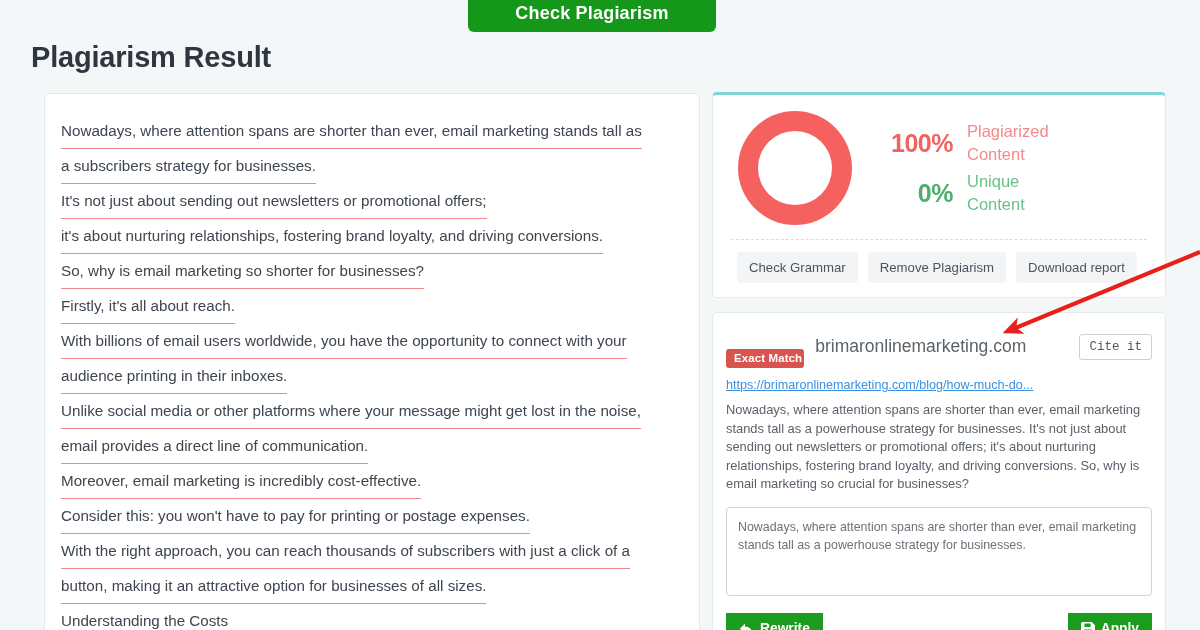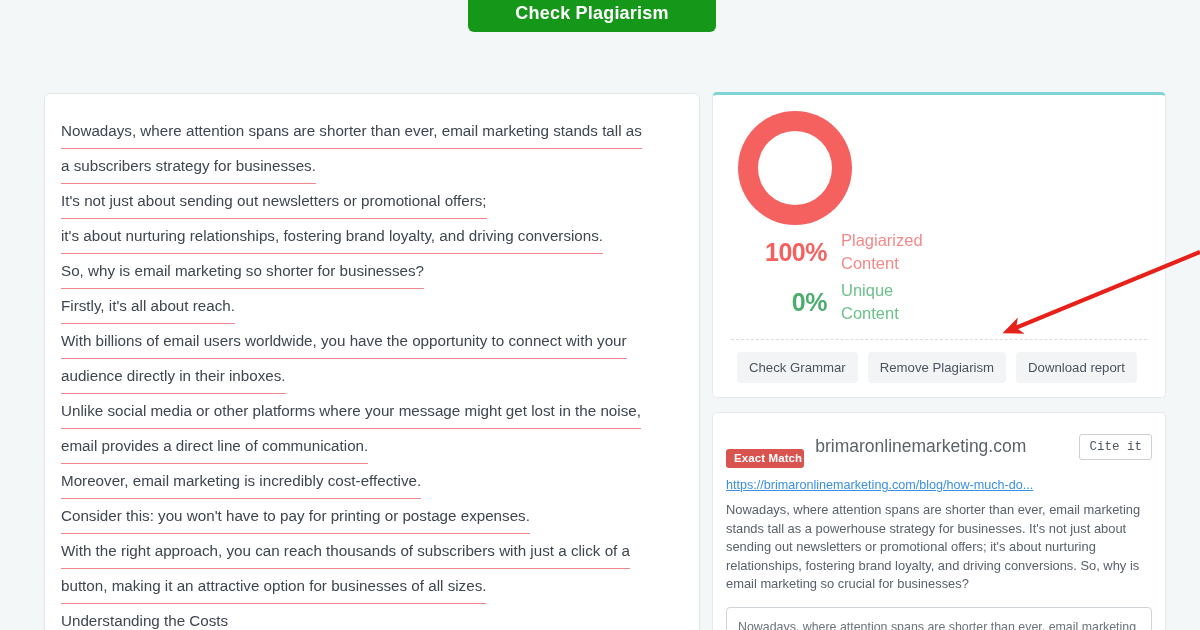--- a/index.html
+++ b/index.html
@@ -76,23 +76,22 @@
 
   .summary-card {
     background: #ffffff;
     border: 1px solid #e6eaed;
     border-top: 3px solid #7fd4d4;
     border-radius: 5px;
     padding: 0;
   }
   .summary-top {
     display: flex;
-    align-items: flex-start;
+    align-items: center;
     padding: 14px 10px 12px 22px;
-    flex-direction: column;
   }
   .donut-wrap {
     width: 126px; height: 118px;
     position: relative;
     flex: 0 0 auto;
   }
   .donut {
     position: absolute;
     left: 3px; top: 2px;
     width: 114px; height: 114px;
@@ -254,31 +253,32 @@
     pointer-events: none;
   }
 </style>
 </head>
 <body>
 
 <div id="app">
 
   <button class="check-btn">Check Plagiarism</button>
 
+  <div class="page-title">Plagiarism Result</div>
 
   <div class="text-card">
     <div id="sentence-list">
         <span class="sent">Nowadays, where attention spans are shorter than ever, email marketing stands tall as</span>
         <span class="sent">a subscribers strategy for businesses.</span>
         <span class="sent">It's not just about sending out newsletters or promotional offers;</span>
         <span class="sent">it's about nurturing relationships, fostering brand loyalty, and driving conversions.</span>
         <span class="sent">So, why is email marketing so shorter for businesses?</span>
         <span class="sent">Firstly, it's all about reach.</span>
         <span class="sent">With billions of email users worldwide, you have the opportunity to connect with your</span>
-        <span class="sent">audience directly in their inboxes.</span>
+        <span class="sent">audience printing in their inboxes.</span>
         <span class="sent">Unlike social media or other platforms where your message might get lost in the noise,</span>
         <span class="sent">email provides a direct line of communication.</span>
         <span class="sent">Moreover, email marketing is incredibly cost-effective.</span>
         <span class="sent">Consider this: you won't have to pay for printing or postage expenses.</span>
         <span class="sent">With the right approach, you can reach thousands of subscribers with just a click of a</span>
         <span class="sent">button, making it an attractive option for businesses of all sizes.</span>
         <span class="sent">Understanding the Costs</span>
       </div>
   </div>
 

